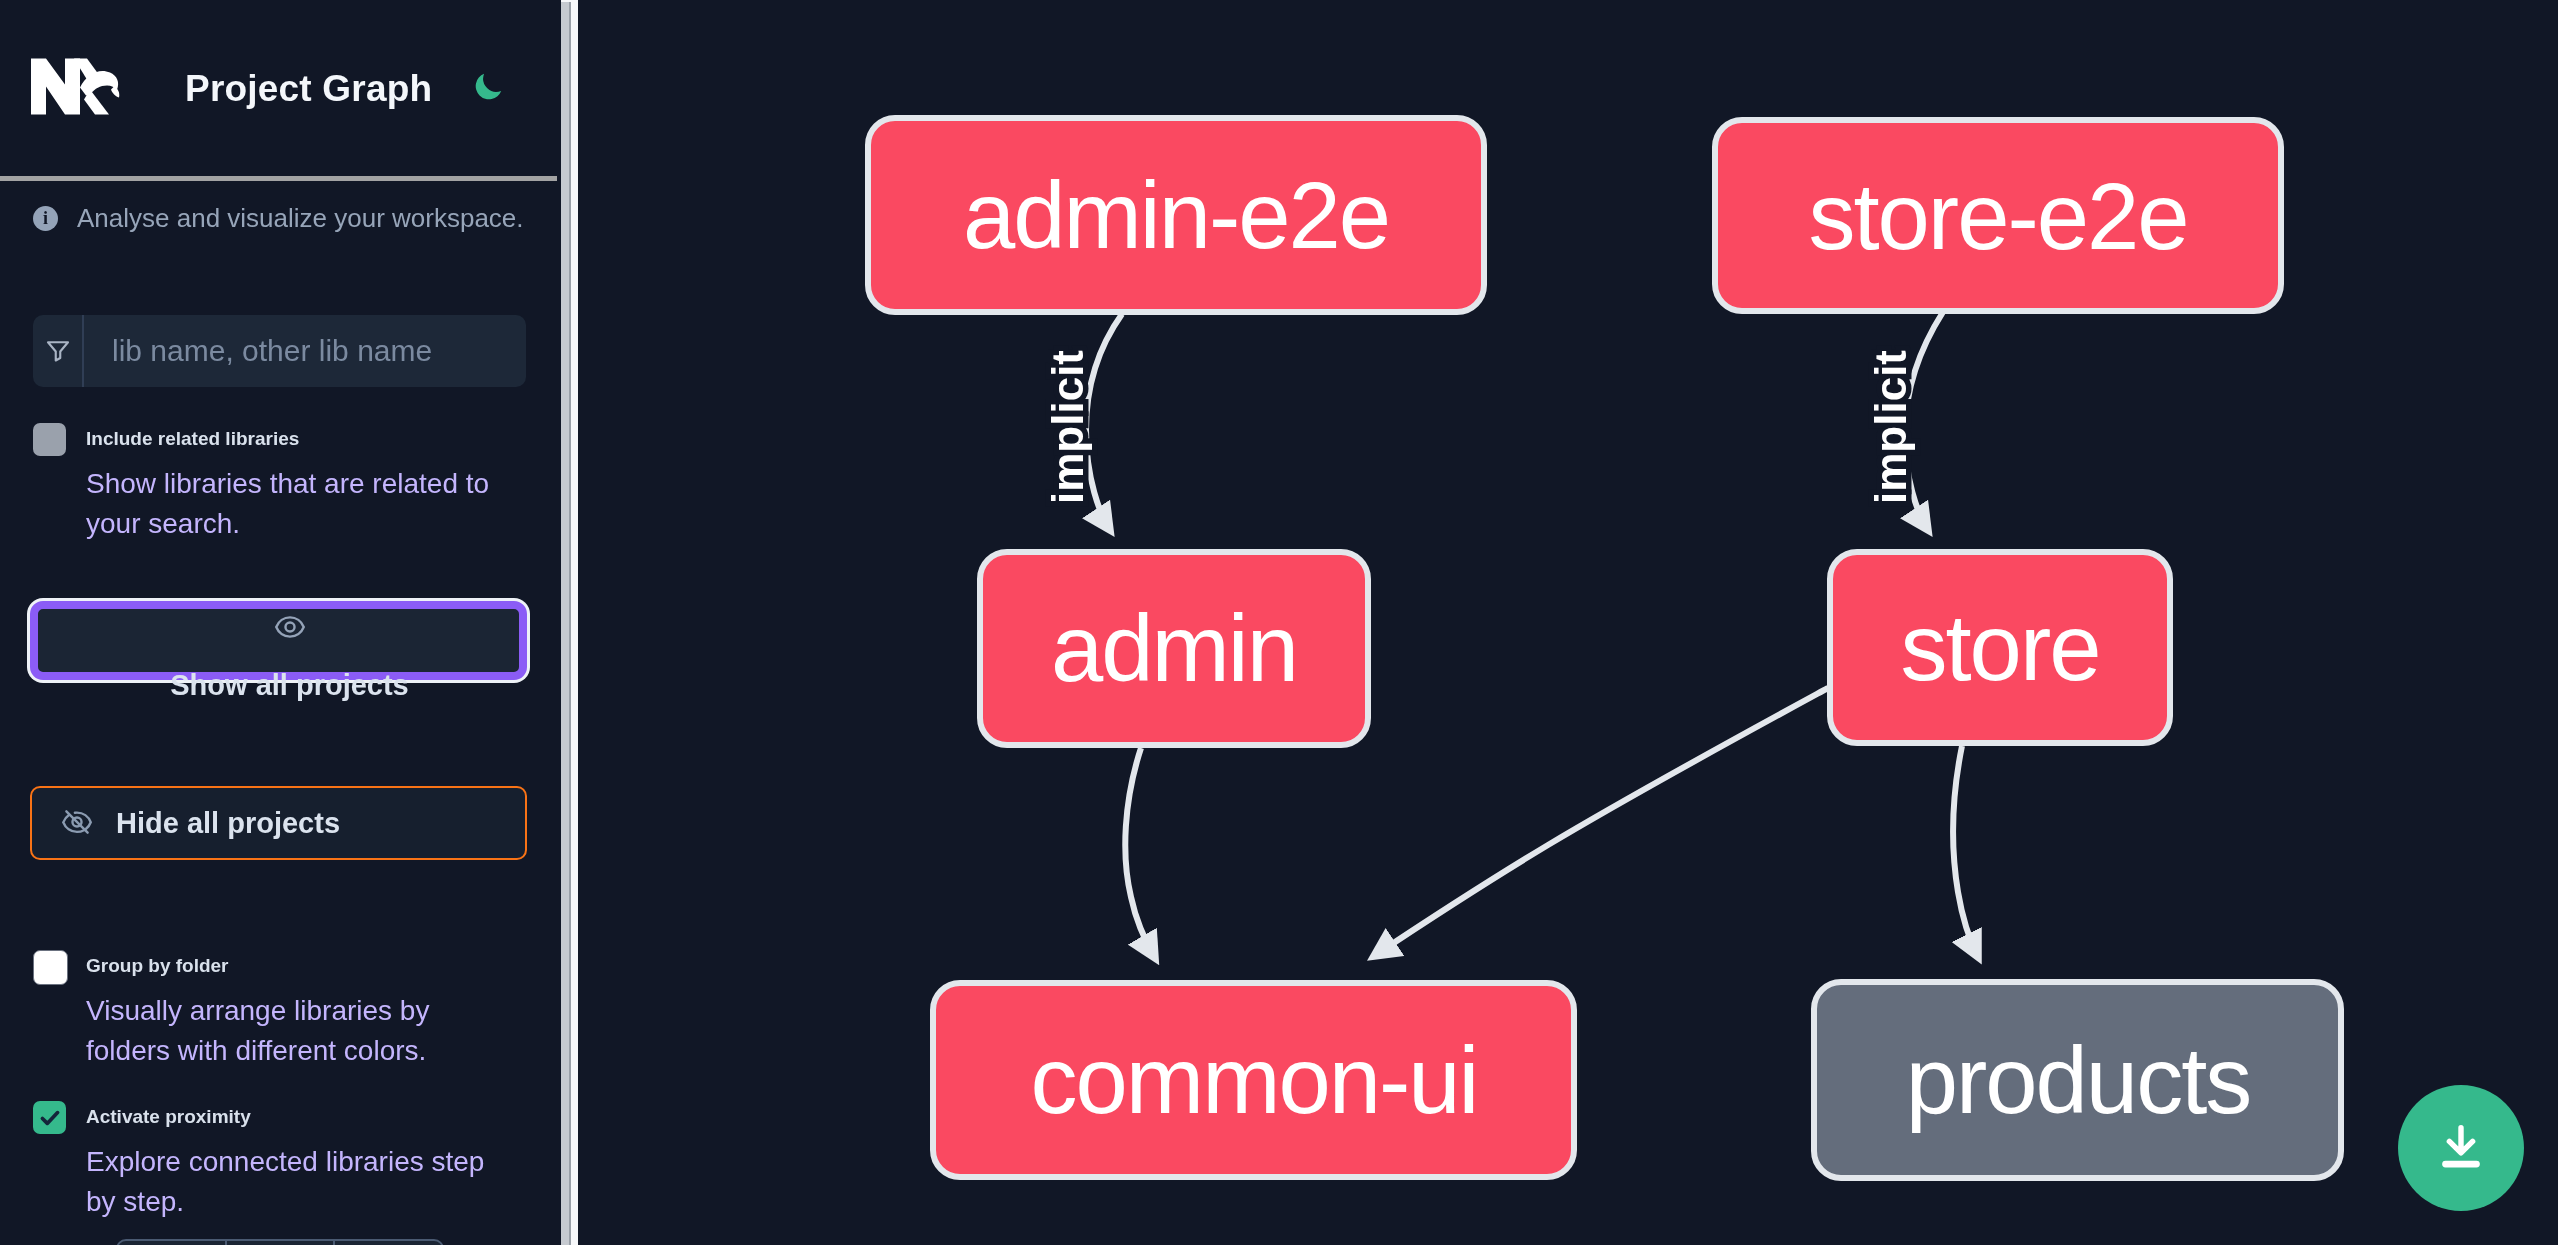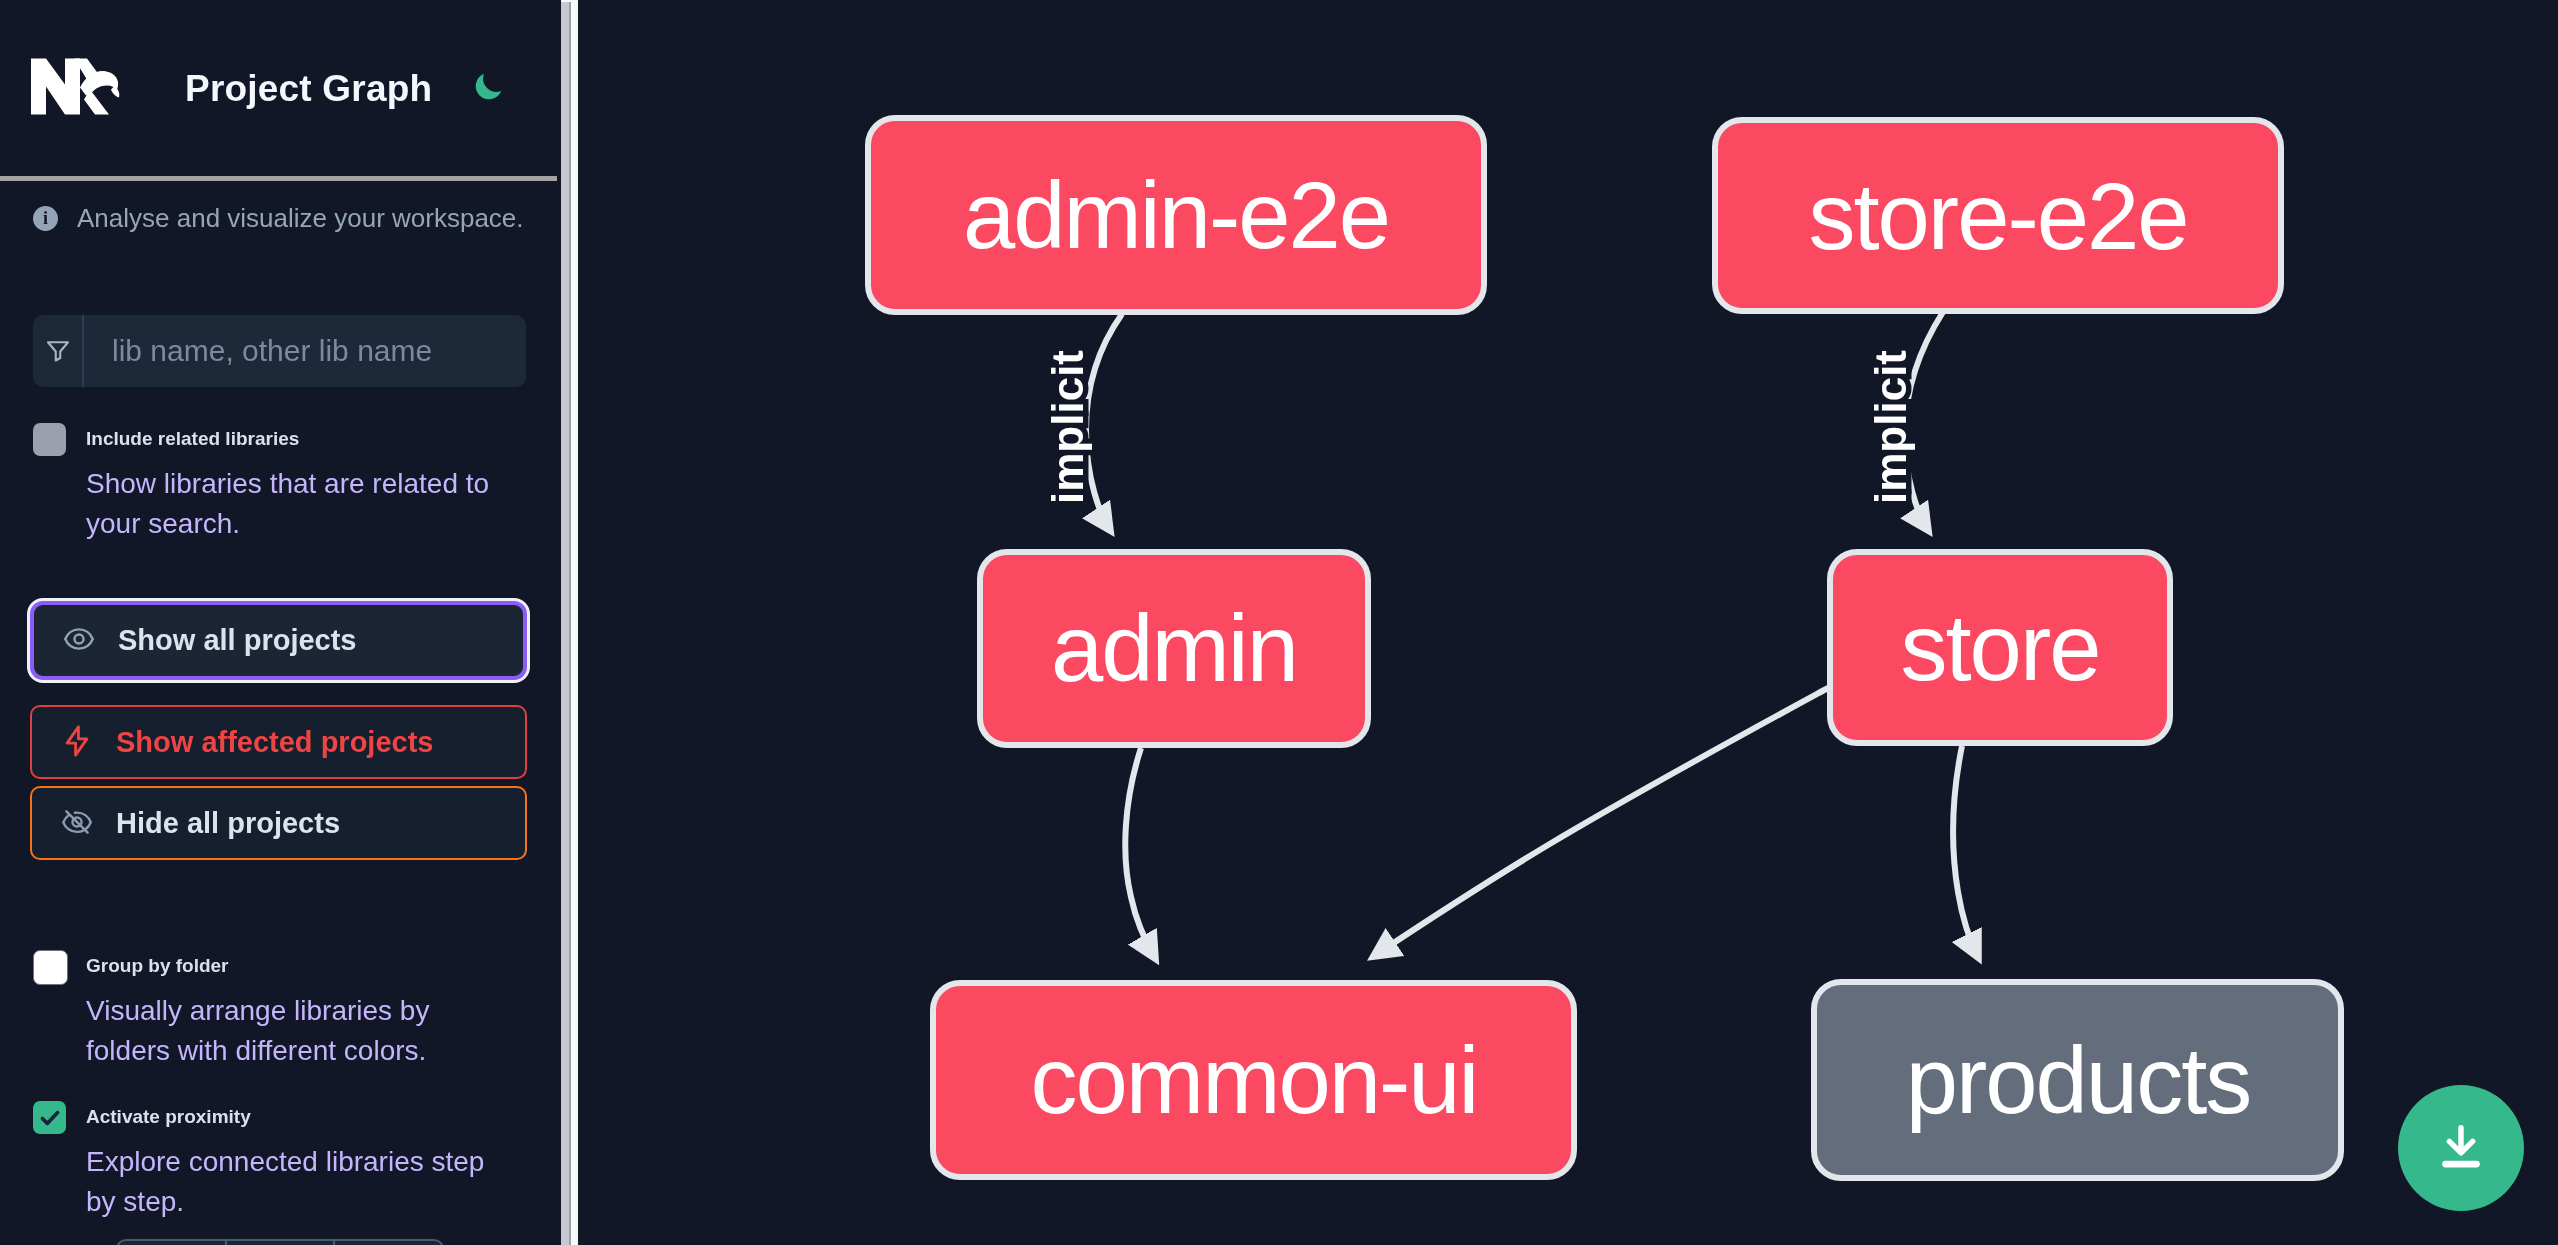--- a/index.html
+++ b/index.html
@@ -25,21 +25,21 @@
   .toggle{position:absolute;left:33px;width:490px;}
   .toggle .box{position:absolute;left:0;top:3px;width:33px;height:33px;border-radius:7px;}
   .box.gray{background:#9aa1ac;}
   .box.white{background:#ffffff;border:1px solid #6b7280;}
   .box.green{background:#35b98c;display:flex;align-items:center;justify-content:center;}
   .toggle .tlabel{margin-left:53px;font-size:19px;font-weight:700;color:#d9e1ec;line-height:38px;}
   .toggle .tdesc{margin-left:53px;width:432px;font-size:28px;color:#c4b5fd;line-height:40px;margin-top:6px;}
   .action{position:absolute;left:30px;width:497px;box-sizing:border-box;display:flex;align-items:center;gap:22px;
     padding-left:28px;background:#161f2e;cursor:pointer;font-family:inherit;}
   .action .alabel{font-size:29px;font-weight:700;color:#dbe3ee;}
-  .action.focused{top:601px;height:79px;background:#1b2534;border:4px solid #8b5cf6;border-radius:13px;box-shadow:0 0 0 3px #eef2f7;}
+  .action.focused{top:601px;height:79px;background:#1b2534;border:8px solid #8b5cf6;border-radius:13px;box-shadow:0 0 0 3px #eef2f7;flex-direction:column;}
   .action.danger{top:705px;height:74px;border:2px solid #e14040;border-radius:10px;}
   .action.danger .alabel{color:#ef4444;}
   .action.plain{top:786px;height:74px;border:2px solid #f97316;border-radius:10px;}
   .segmented{position:absolute;left:116px;top:1239px;width:324px;height:44px;background:#1b2534;
     border:2px solid #4a5a72;border-radius:10px 10px 0 0;display:flex;}
   .segmented .seg{flex:1;border-right:2px solid #4a5a72;}
   .segmented .seg:last-child{border-right:none;}
   
   .scroll-track{position:absolute;left:561px;top:0;width:17px;height:1245px;background:#f7f8fa;}
   .scroll-thumb{position:absolute;left:0;top:2px;width:8px;height:1243px;background:#c6cad0;border-right:2px solid #9aa0a8;}
@@ -100,28 +100,20 @@
     <button class="action focused">
       <span>
         <svg viewBox="0 0 24 24" width="34" height="34" fill="none" stroke="#94a3b8" stroke-width="1.7">
           <path d="M2.3 12C3.9 7.9 7.7 5.2 12 5.2s8.1 2.7 9.7 6.8c-1.6 4.1-5.4 6.8-9.7 6.8S3.9 16.1 2.3 12Z"></path>
           <circle cx="12" cy="12" r="3.2"></circle>
         </svg>
       </span>
       <span class="alabel">Show all projects</span>
     </button>
 
-    <button class="action danger">
-      <span>
-        <svg viewBox="0 0 24 24" width="34" height="34" fill="none" stroke="#ef4444" stroke-width="2" stroke-linejoin="round" stroke-linecap="round">
-          <path d="M13 2 5 13.5h6L11 22l8-11.5h-6L13 2Z"></path>
-        </svg>
-      </span>
-      <span class="alabel">Show affected projects</span>
-    </button>
 
     <button class="action plain">
       <span>
         <svg viewBox="0 0 24 24" width="34" height="34" fill="none" stroke="#8b9bb1" stroke-width="1.7" stroke-linecap="round">
           <path d="M10.5 5.5c.5-.1 1-.1 1.5-.1 4.3 0 8.1 2.7 9.7 6.8a10.8 10.8 0 0 1-3.3 4.6M6.3 7A10.7 10.7 0 0 0 2.3 12.2c1.6 4.1 5.4 6.8 9.7 6.8 1.8 0 3.4-.4 4.9-1.2"></path>
           <circle cx="12" cy="12" r="3.2"></circle>
           <path d="M4.5 4.5l15 15"></path>
         </svg>
       </span>
       <span class="alabel">Hide all projects</span>

